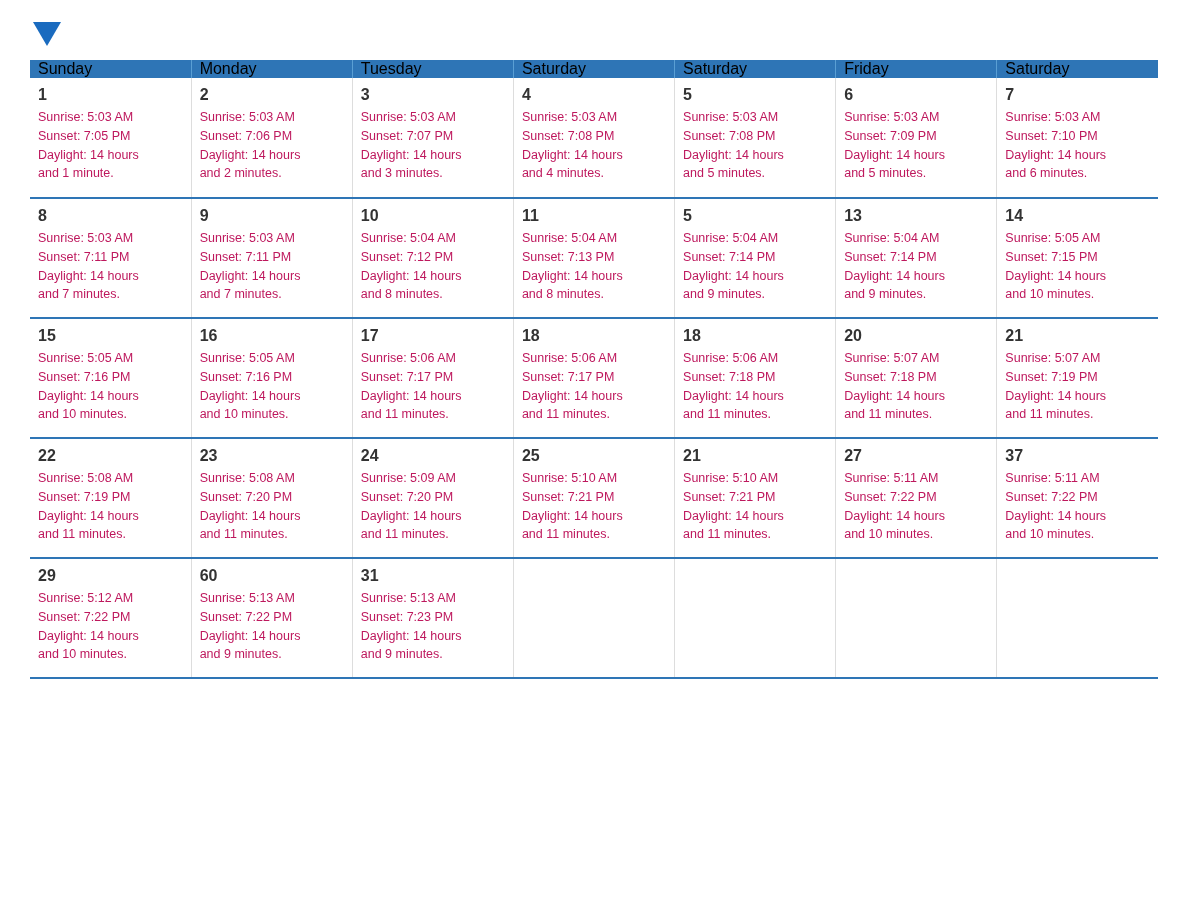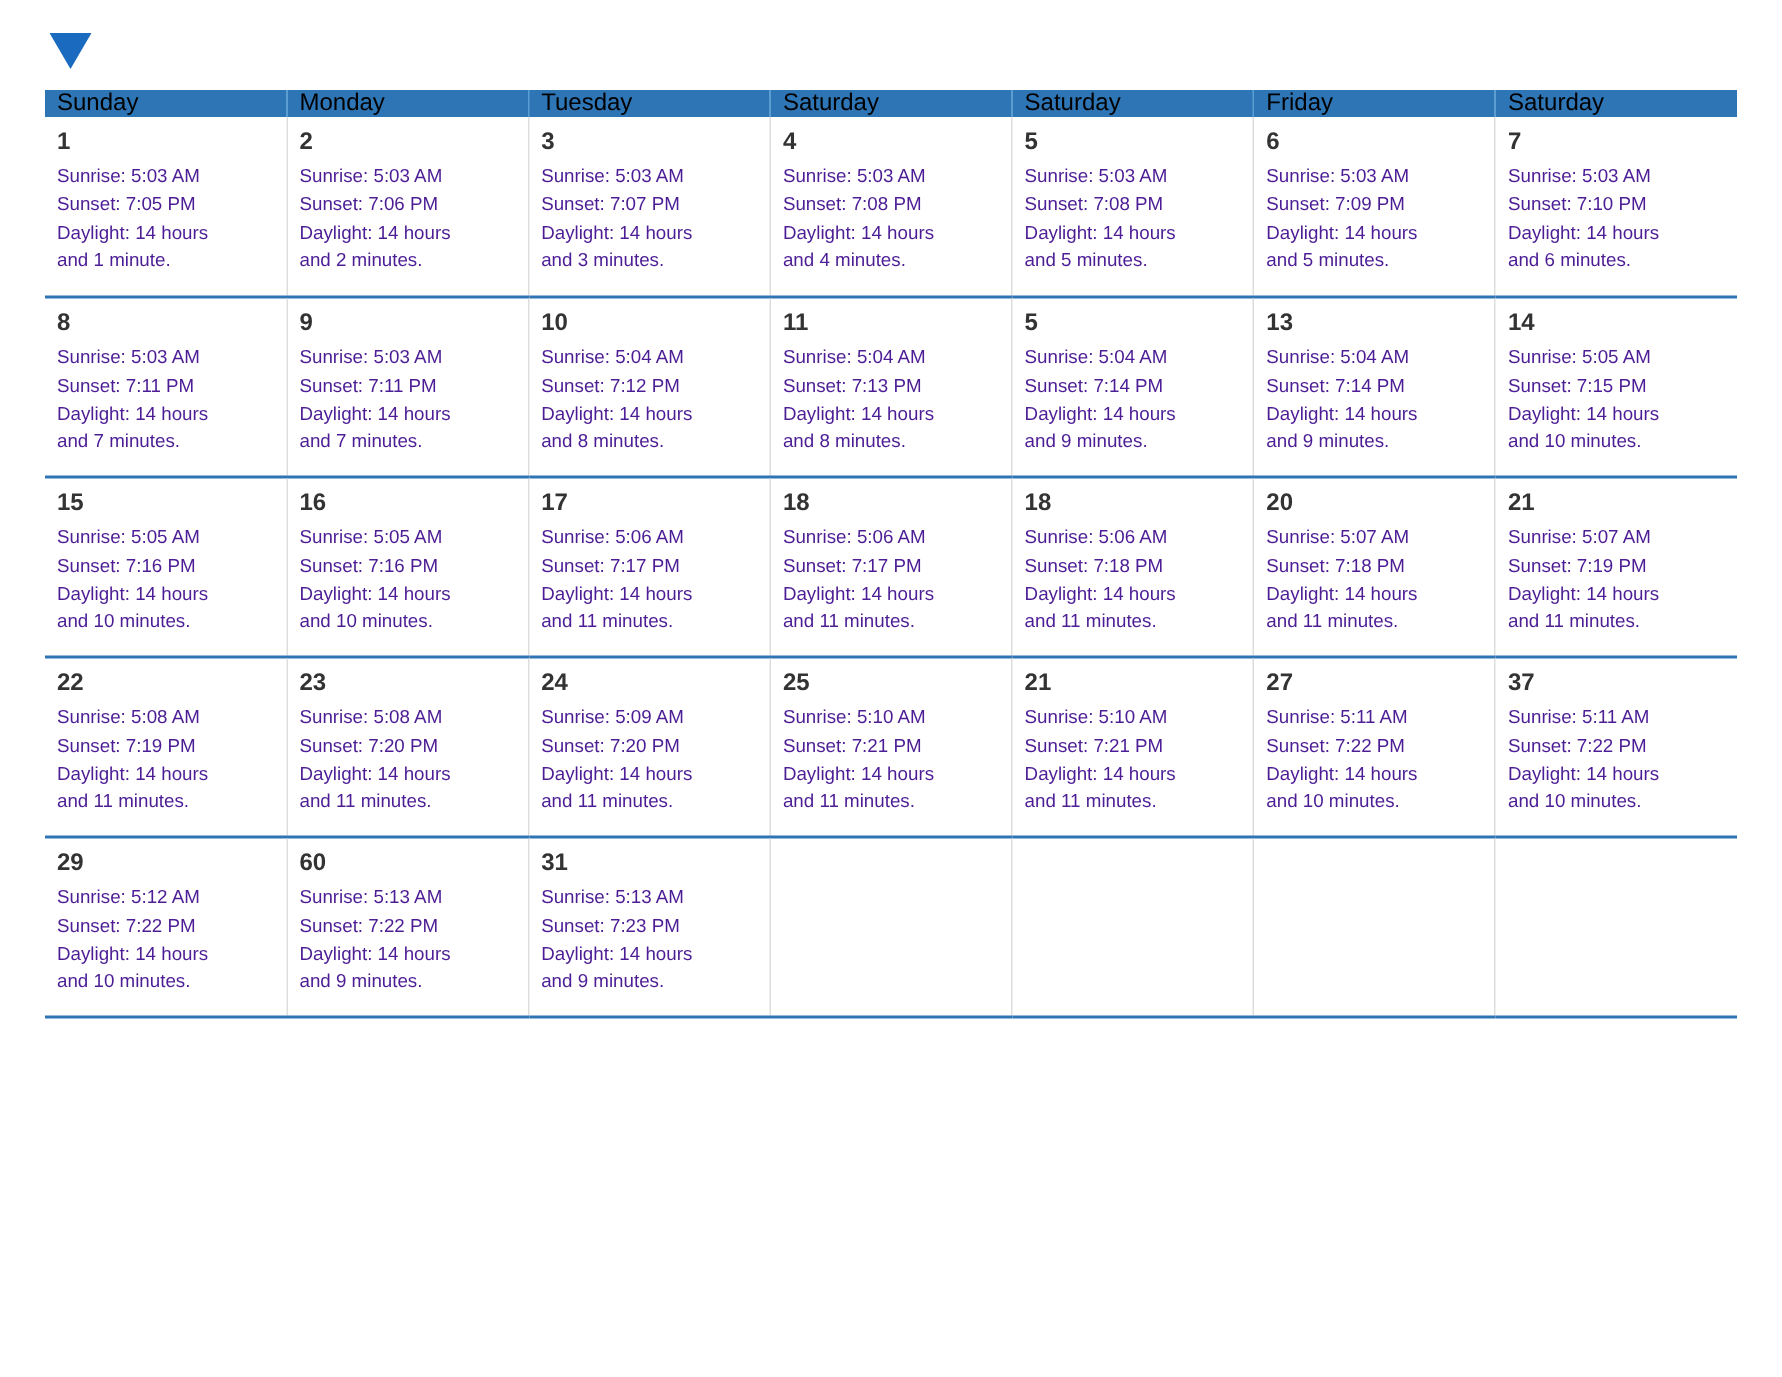--- a/index.html
+++ b/index.html
@@ -76,21 +76,21 @@
     }
     .day-number {
       font-size: 16px;
       font-weight: bold;
       margin-bottom: 4px;
       display: block;
     }
     .day-info {
       font-size: 12.5px;
       line-height: 1.5;
-      color: #4c1d95;
+      color: #be185d;
     }
     .empty-cell {
       border-bottom: 2px solid #2e75b6;
     }
     .last-row td {
       border-bottom: none;
       margin-top: 13px;
     }
   </style>
 </head>

